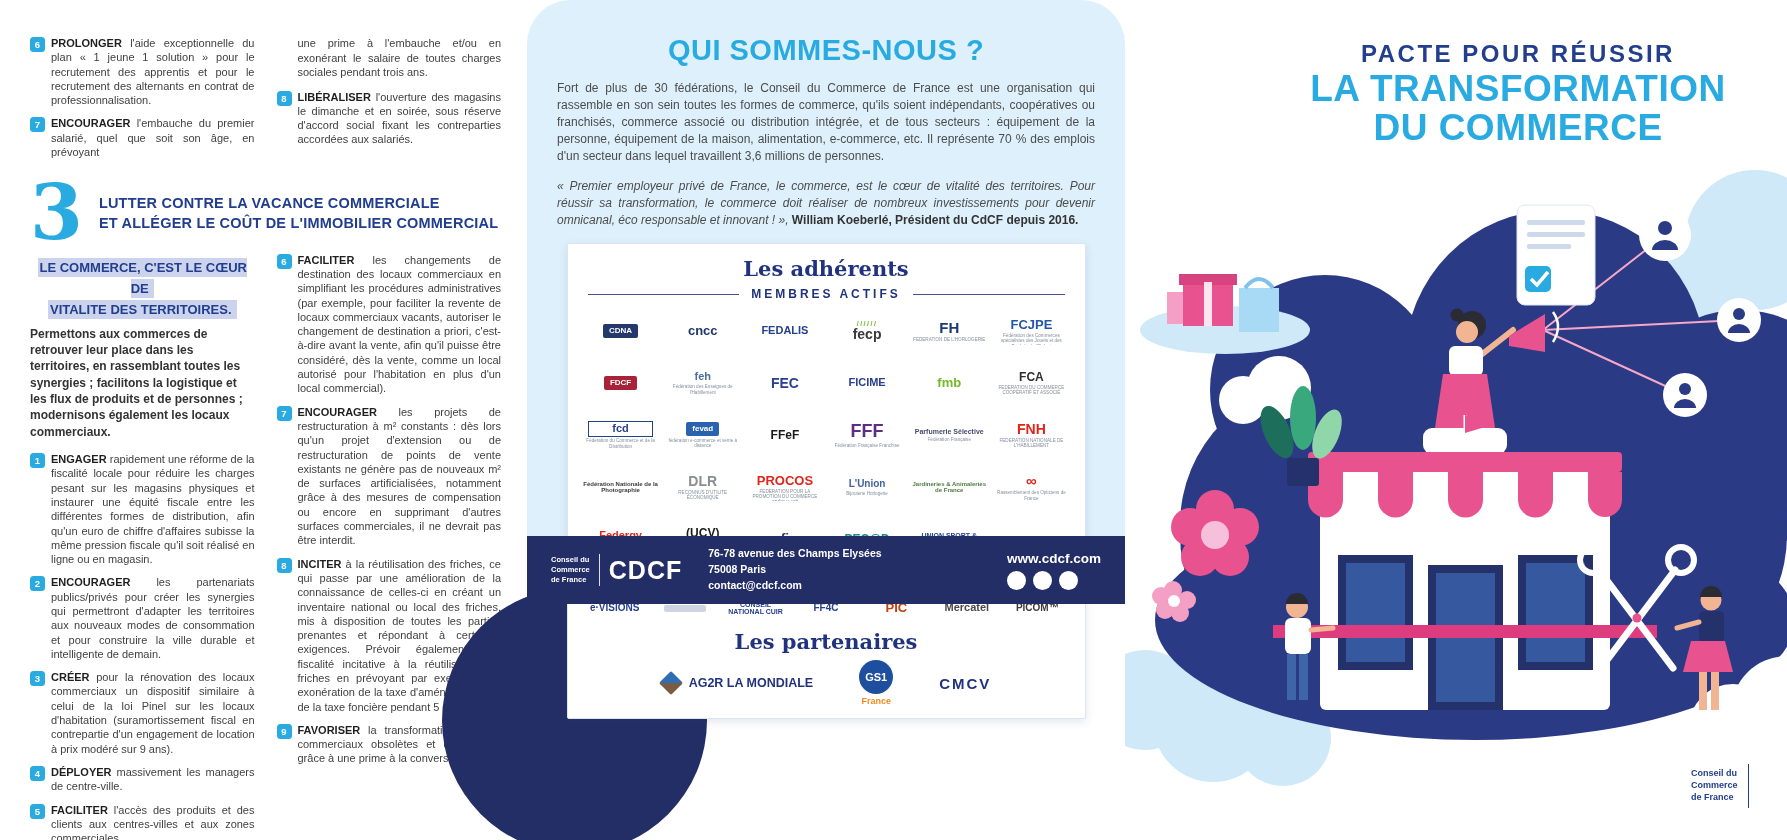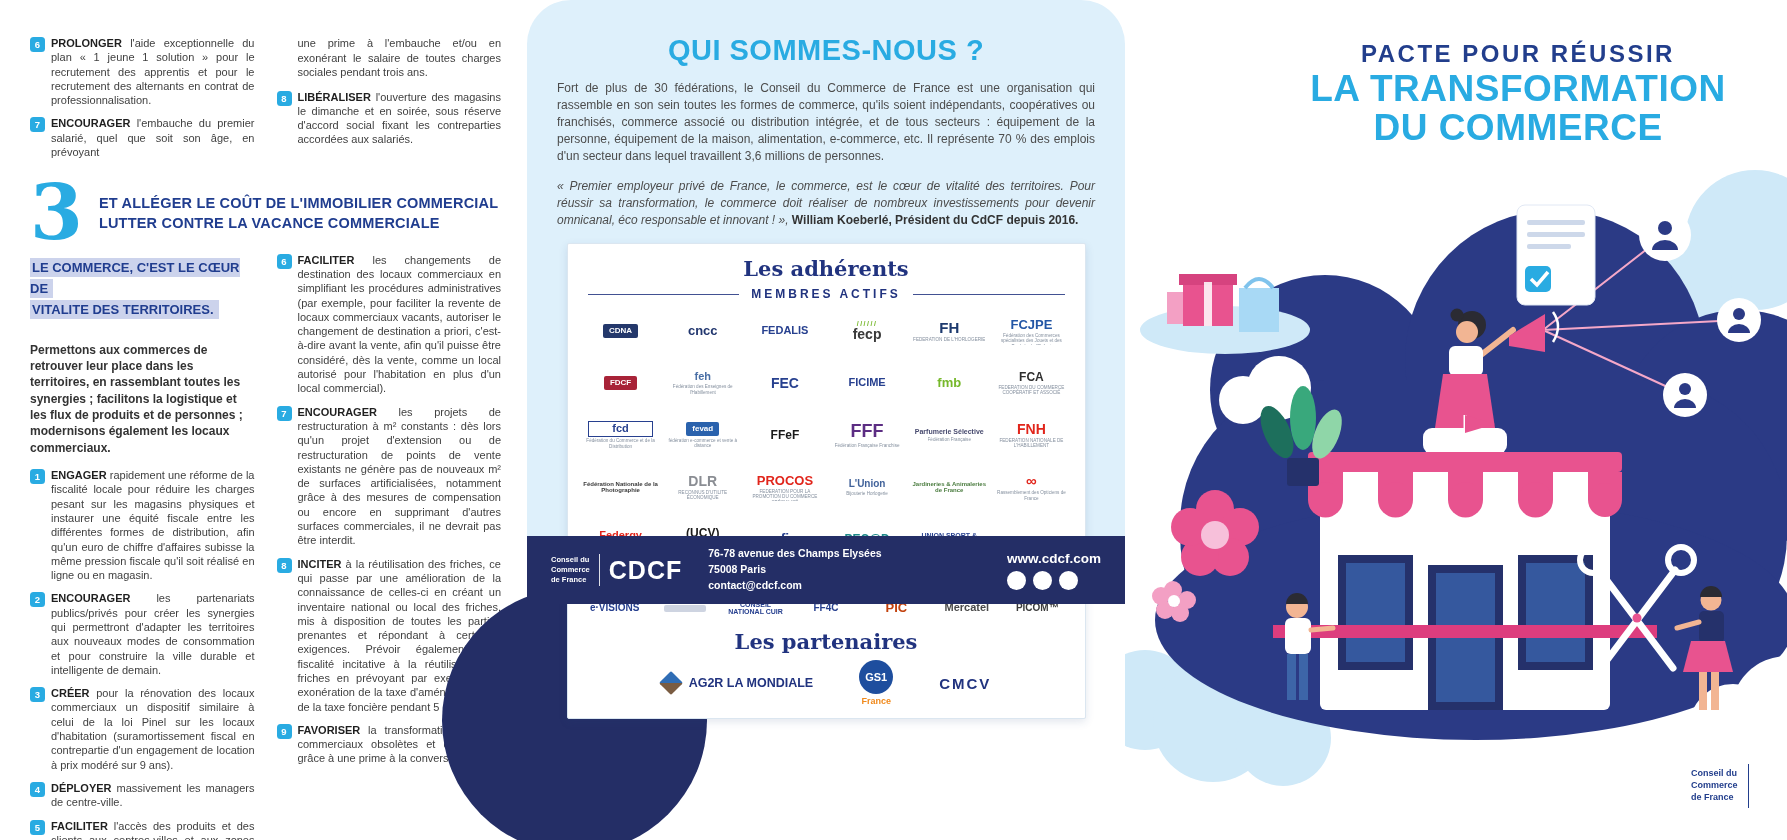--- a/index.html
+++ b/index.html
@@ -9,21 +9,21 @@
   .panel-left{position:absolute;left:0;top:0;width:527px;height:840px;background:#fff;
     padding:36px 26px 0 30px;box-sizing:border-box;}
   .lp-top{display:flex;gap:22px;}
   .lp-top .col{flex:1;min-width:0;}
   .plain{font-size:11px;line-height:1.32;text-align:justify;color:#3f3f3f;margin:0 0 10px 21px;}
   .sec-head{display:flex;align-items:flex-start;margin:14px 0 8px;}
   .sec-num{font-family:"DejaVu Serif",serif;font-weight:700;font-size:76px;line-height:.82;color:#29abe2;}
   .sec-titles{margin:12px 0 0 16px;font-size:14.5px;font-weight:800;color:#203d8f;line-height:1.32;letter-spacing:.2px;}
   .lp-cols{display:flex;gap:22px;}
   .lp-cols .col{flex:1;min-width:0;}
-  .hl{margin:4px 0 22px;font-size:13px;font-weight:800;line-height:1.62;color:#203d8f;}
+  .hl{margin:4px 0 6px;font-size:13px;font-weight:800;line-height:1.62;color:#203d8f;text-align:center;}
   .hl span{background:#ccd3ec;padding:2px 5px 2px 2px;}
   .intro{font-size:12px;font-weight:800;color:#333;line-height:1.36;margin:0 0 12px;}
   .item{display:flex;gap:6px;margin-bottom:9px;}
   .badge{width:15px;height:15px;border-radius:3.5px;background:#29abe2;color:#fff;font-size:9.5px;font-weight:800;
     display:flex;align-items:center;justify-content:center;flex-shrink:0;margin-top:1px;}
   .itext{margin:0;font-size:11px;line-height:1.3;color:#3f3f3f;text-align:justify;}
   .itext b{color:#1f1f1f;}
   .itext b::after{content:" ";}
 
   
@@ -117,22 +117,22 @@
               <span class="badge">8</span>
               <p class="itext"><b>LIBÉRALISER</b><span>l'ouverture des magasins le dimanche et en soirée, sous réserve d'accord social fixant les contreparties accordées aux salariés.</span></p>
             </div>
           </div>
       </div>
     </div>
 
     <div class="sec-head">
       <div class="sec-num">3</div>
       <div class="sec-titles">
+        <div>LUTTER CONTRE LA VACANCE COMMERCIALE</div>
         <div>ET ALLÉGER LE COÛT DE L'IMMOBILIER COMMERCIAL</div>
-        <div>LUTTER CONTRE LA VACANCE COMMERCIALE</div>
       </div>
     </div>
 
     <div class="lp-cols">
       <div class="col">
         <p class="hl">
           <span>LE COMMERCE, C'EST LE CŒUR DE</span><br>
           <span>VITALITE DES TERRITOIRES.</span>
         </p>
         <p class="intro">Permettons aux commerces de retrouver leur place dans les territoires, en rassemblant toutes les synergies ; facilitons la logistique et les flux de produits et de personnes ; modernisons également les locaux commerciaux.</p>

